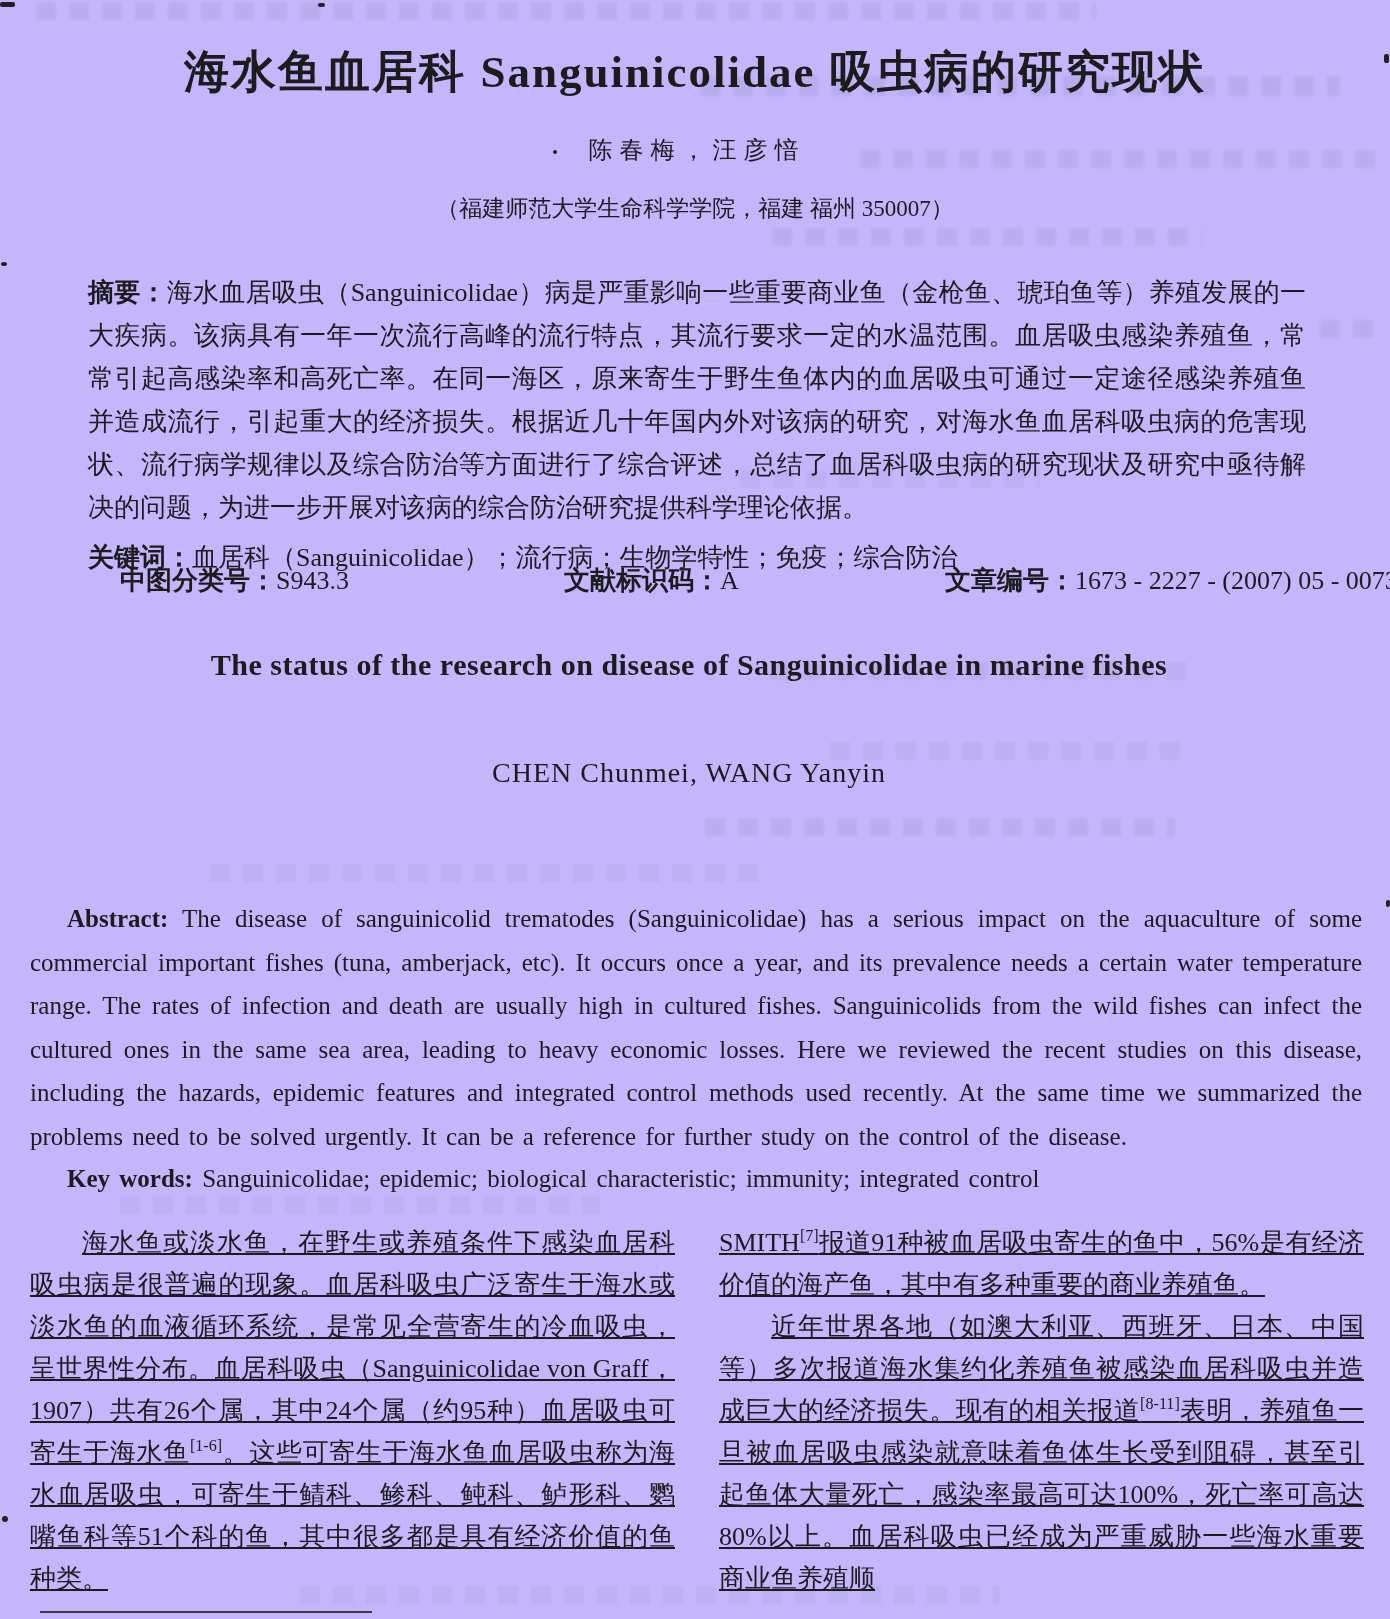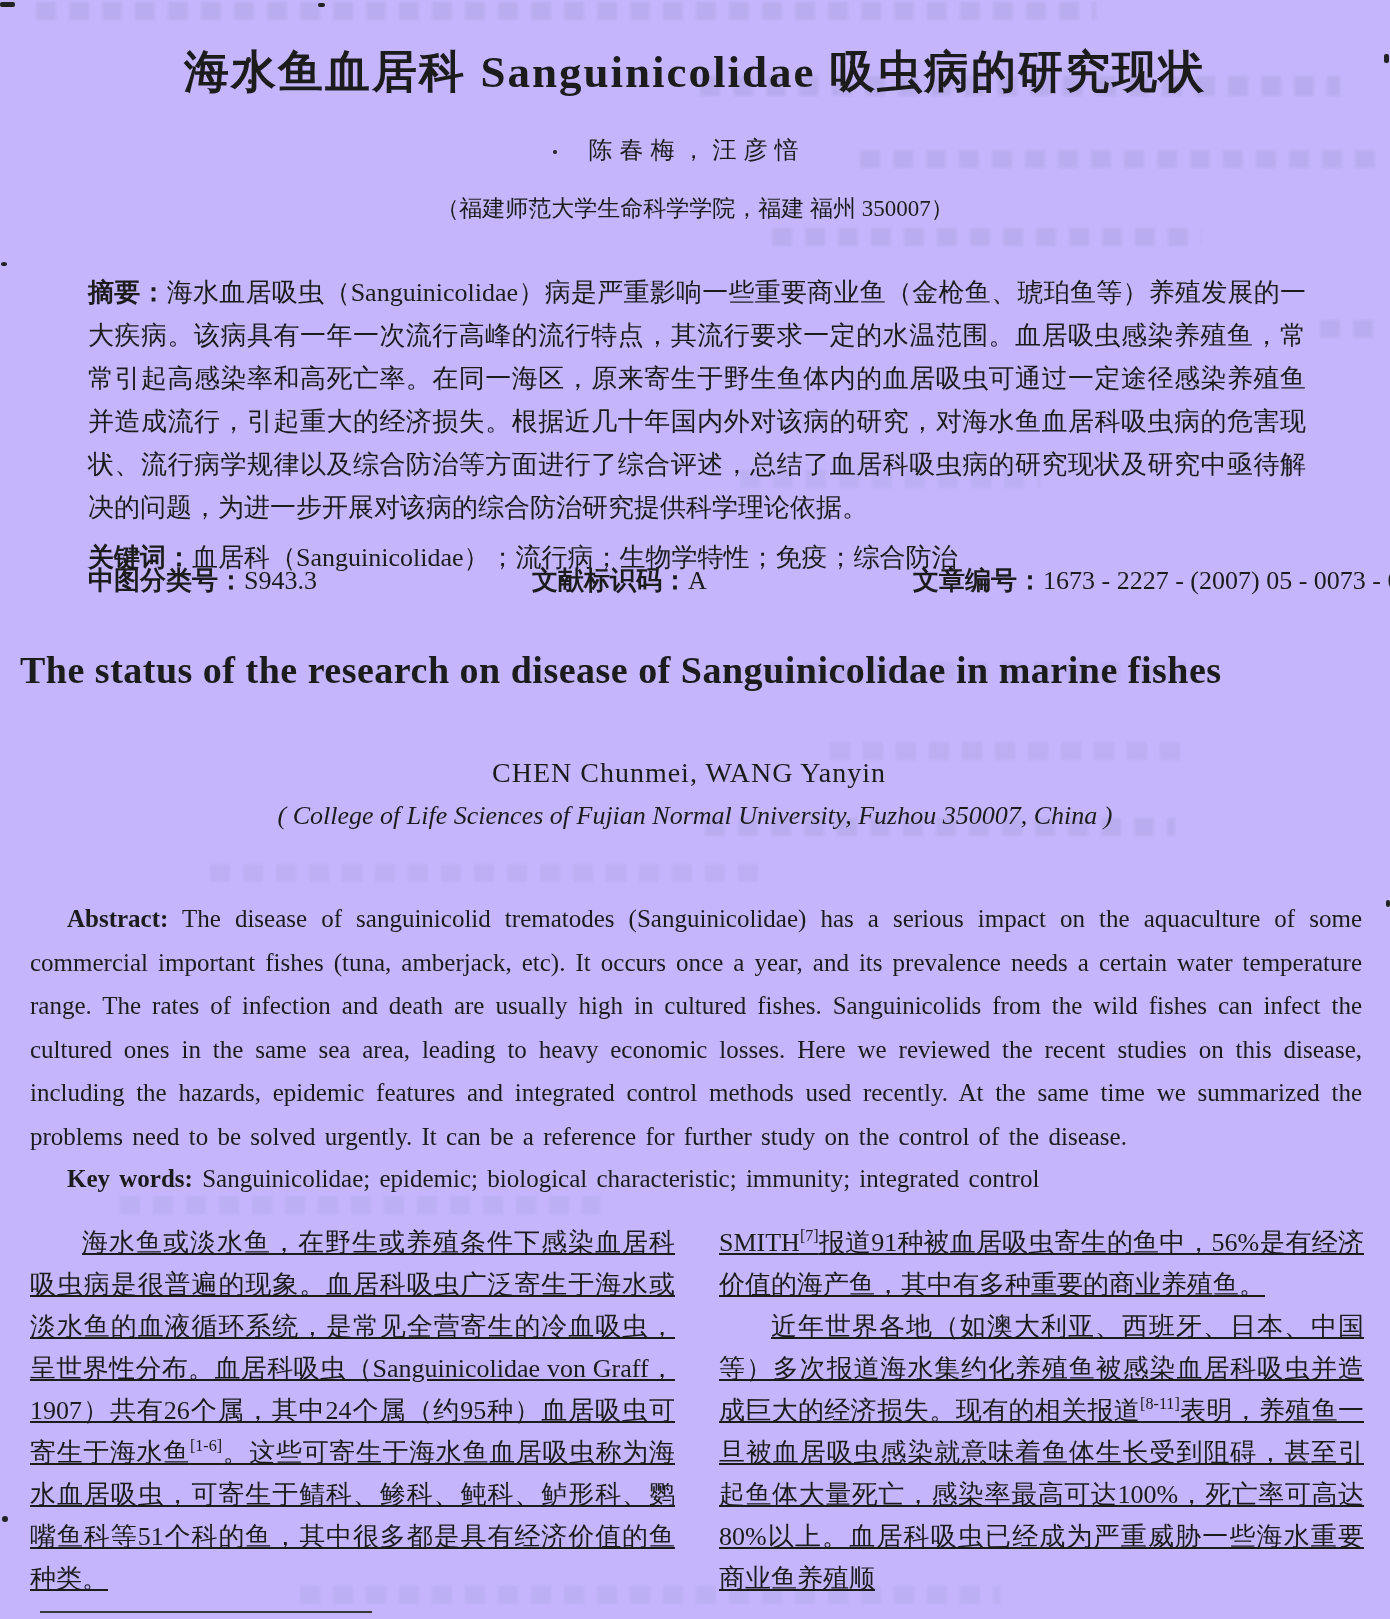--- a/index.html
+++ b/index.html
@@ -31,29 +31,29 @@
   
   .cn-abstract {
     position:absolute; top:271px; left:88px; right:84px;
     font-size:26px; line-height:43px; text-align:justify;
   }
   .cn-keywords {
     position:absolute; top:536px; left:88px; right:84px;
     font-size:26px; line-height:43px;
   }
   .cn-meta { position:absolute; top:563px; left:88px; right:84px; height:40px; font-size:26px; }
-  .cn-meta .seg { position:absolute; top:0; white-space:nowrap; }
+  .cn-meta .seg { position:absolute; top:0; white-space:nowrap;margin-left:32px; }
   .cn-meta .seg.clc { left:0; }
   .cn-meta .seg.doccode { left:444px; }
   .cn-meta .seg.artid { left:825px; }
 
   
   .en-title {
-    position:absolute; top:648px; left:20px; right:20px; margin:0;
-    text-align:left; font-size:38px; font-weight:bold; letter-spacing:0.5px;
+    position:absolute; top:648px; left:8px; right:20px; margin:0;
+    text-align:center; font-size:30px; font-weight:bold; letter-spacing:0.5px;
   }
   .en-authors {
     position:absolute; top:757px; left:0; right:12px; text-align:center;
     font-size:28px; letter-spacing:1px;
   }
   .en-affil {
     position:absolute; top:801px; left:0; right:0; text-align:center;
     font-size:26px; font-style:italic;
   }
 
@@ -152,21 +152,20 @@
   <div class="cn-keywords"><b class="heiti">关键词：</b><span>血居科（Sanguinicolidae）；流行病；生物学特性；免疫；综合防治</span></div>
 
   <div class="cn-meta">
     <span class="seg clc"><b class="heiti">中图分类号：</b><span>S943.3</span></span>
     <span class="seg doccode"><b class="heiti">文献标识码：</b><span>A</span></span>
     <span class="seg artid"><b class="heiti">文章编号：</b><span>1673 - 2227 - (2007) 05 - 0073 - 08</span></span>
   </div>
 
   <h2 class="en-title">The status of the research on disease of Sanguinicolidae in marine fishes</h2>
   <div class="en-authors">CHEN Chunmei, WANG Yanyin</div>
-  <div class="en-affil">( College of Life Sciences of Fujian Normal University, Fuzhou 350007, China )</div>
 
   <div class="en-abstract"><b>Abstract:</b> <span>The disease of sanguinicolid trematodes (Sanguinicolidae) has a serious impact on the aquaculture of some commercial important fishes (tuna, amberjack, etc). It occurs once a year, and its prevalence needs a certain water temperature range. The rates of infection and death are usually high in cultured fishes. Sanguinicolids from the wild fishes can infect the cultured ones in the same sea area, leading to heavy economic losses. Here we reviewed the recent studies on this disease, including the hazards, epidemic features and integrated control methods used recently. At the same time we summarized the problems need to be solved urgently. It can be a reference for further study on the control of the disease.</span></div>
 
   <div class="en-keywords"><b>Key words:</b> <span>Sanguinicolidae; epidemic; biological characteristic; immunity; integrated control</span></div>
 
   <div class="body-cols">
     <div class="col">
       <p class="indent"><span>海水鱼或淡水鱼，在野生或养殖条件下感染血居科吸虫病是很普遍的现象。血居科吸虫广泛寄生于海水或淡水鱼的血液循环系统，是常见全营寄生的冷血吸虫，呈世界性分布。血居科吸虫（Sanguinicolidae von Graff，1907）共有26个属，其中24个属（约95种）血居吸虫可寄生于海水鱼</span><sup>[1-6]</sup><span>。这些可寄生于海水鱼血居吸虫称为海水血居吸虫，可寄生于鲭科、鲹科、鲀科、鲈形科、鹦嘴鱼科等51个科的鱼，其中很多都是具有经济价值的鱼种类。</span></p>
     </div>
     <div class="col">

